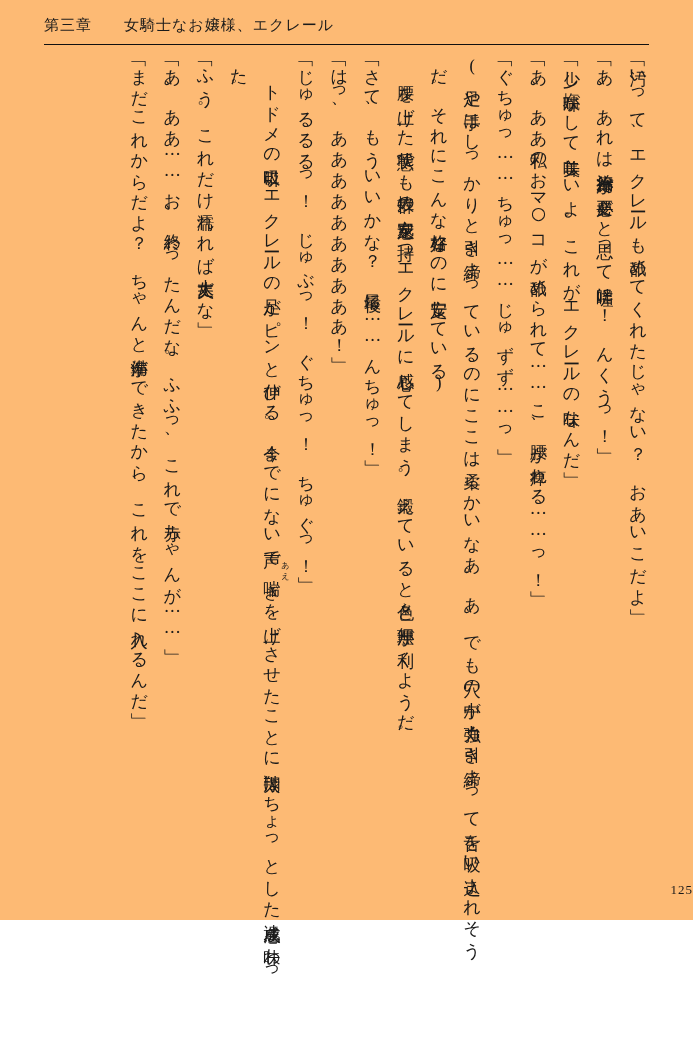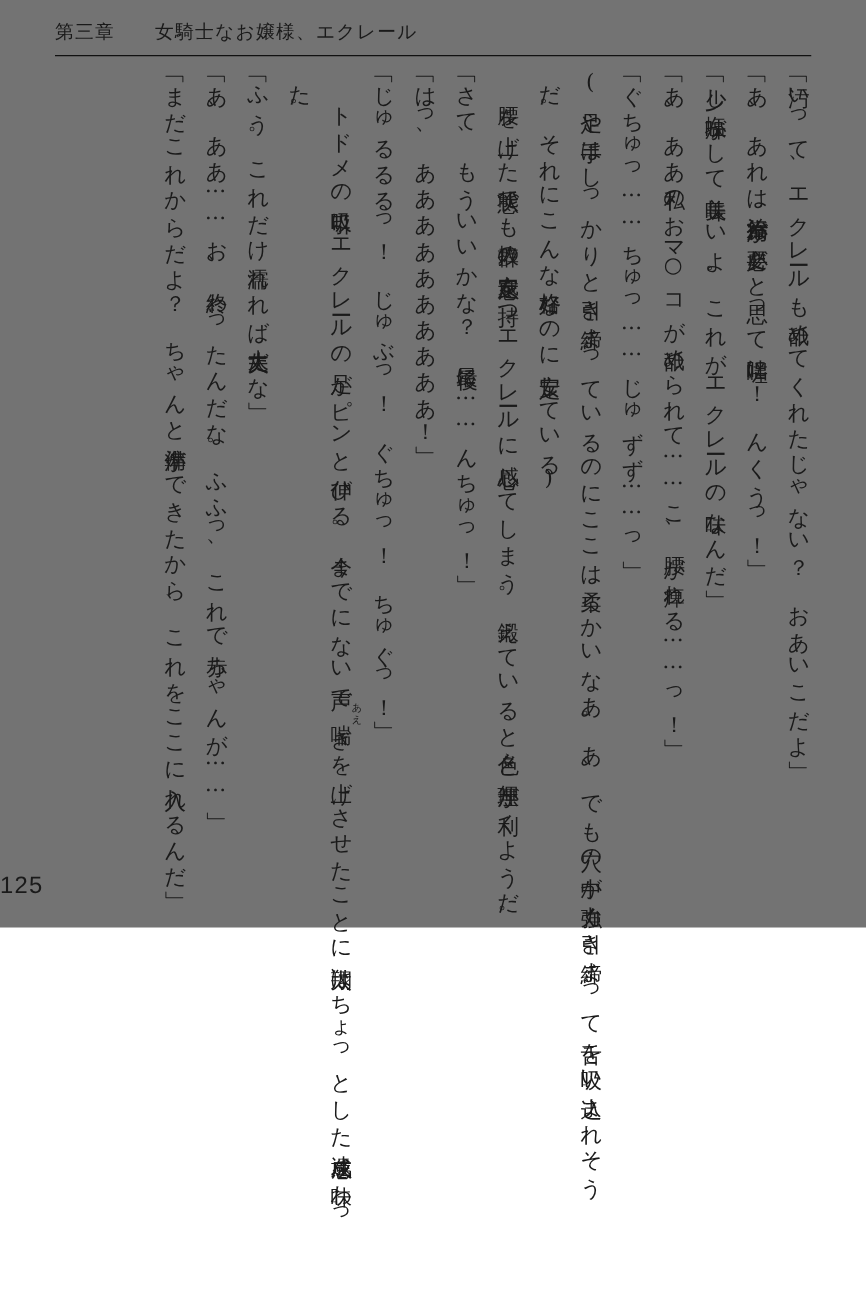--- a/index.html
+++ b/index.html
@@ -13,22 +13,22 @@
     position: relative;
     font-family: "DejaVu Serif", "Liberation Serif", serif;
     color: #1a1a1a;
     overflow: hidden;
   }
 
   .page {
     position: absolute;
     inset: 0;
     width: 693px;
-    height: 742px;
-    background: #737373;
+    height: 920px;
+    background: #fdba74;
   }
 
   
   .header {
     position: absolute;
     top: 10px;
     left: 44px;
     right: 44px;
     height: 30px;
     display: flex;
@@ -81,25 +81,25 @@
     font-size: 8px;
     letter-spacing: 0;
   }
 
   
   .folio {
     position: absolute;
     bottom: 22px;
     left: 0;
     width: 693px;
-    text-align: left;
-    font-size: 19px;
+    text-align: right;
+    font-size: 13px;
     letter-spacing: 1px;
     color: #1a1a1a;
-    font-family: Liberation Sans, sans-serif;
+    font-family: Liberation Serif, serif;
   }
 </style>
 </head>
 <body>
 
 <div class="page">
 
   <div class="header">
     <span class="chapter-no">第三章</span>
     <span class="chapter-title">女騎士なお嬢様、エクレール</span>

